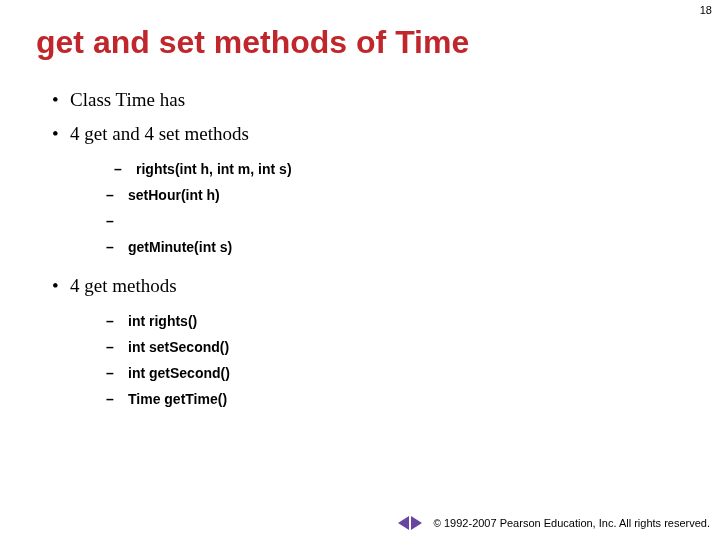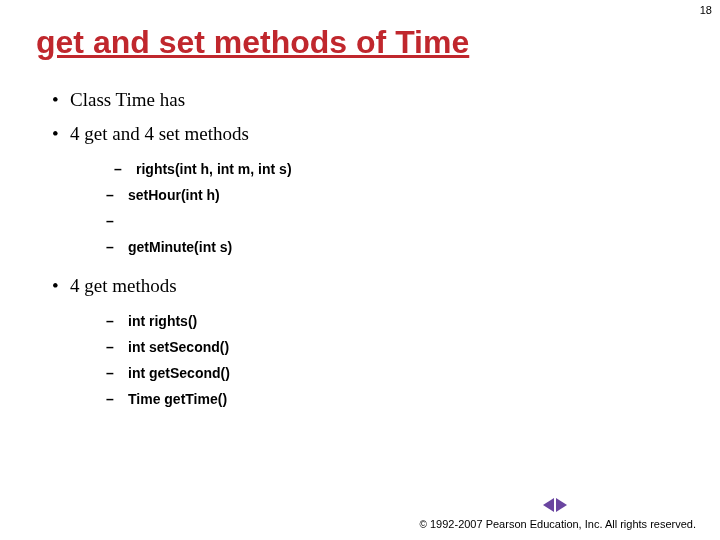--- a/index.html
+++ b/index.html
@@ -18,21 +18,20 @@
       font-family: Liberation Sans, sans-serif;
       font-size: 11px;
       color: #000;
     }
     .title {
       color: #c0272d;
       font-family: Arial, Helvetica, sans-serif;
       font-weight: bold;
       font-size: 32px;
       padding: 24px 0 0 36px;
-      text-decoration: underline;
     }
     .content {
       padding: 28px 0 0 52px;
     }
     .bullet-item {
       font-size: 19px;
       margin-bottom: 12px;
       display: flex;
       align-items: baseline;
     }
@@ -54,25 +53,24 @@
     }
     .sub-dash {
       display: inline-block;
       width: 22px;
       flex-shrink: 0;
     }
     .sub-item.first-set { padding-left: 8px; }
     .footer {
       position: absolute;
       bottom: 10px;
-      right: 24px;
+      right: 10px;
       display: flex;
       align-items: center;
       gap: 6px;
-      flex-direction: column;
     }
     .nav-arrows {
       display: flex;
       gap: 2px;
       margin-right: 6px;
     }
     .arrow {
       width: 0;
       height: 0;
       border-top: 7px solid transparent;

